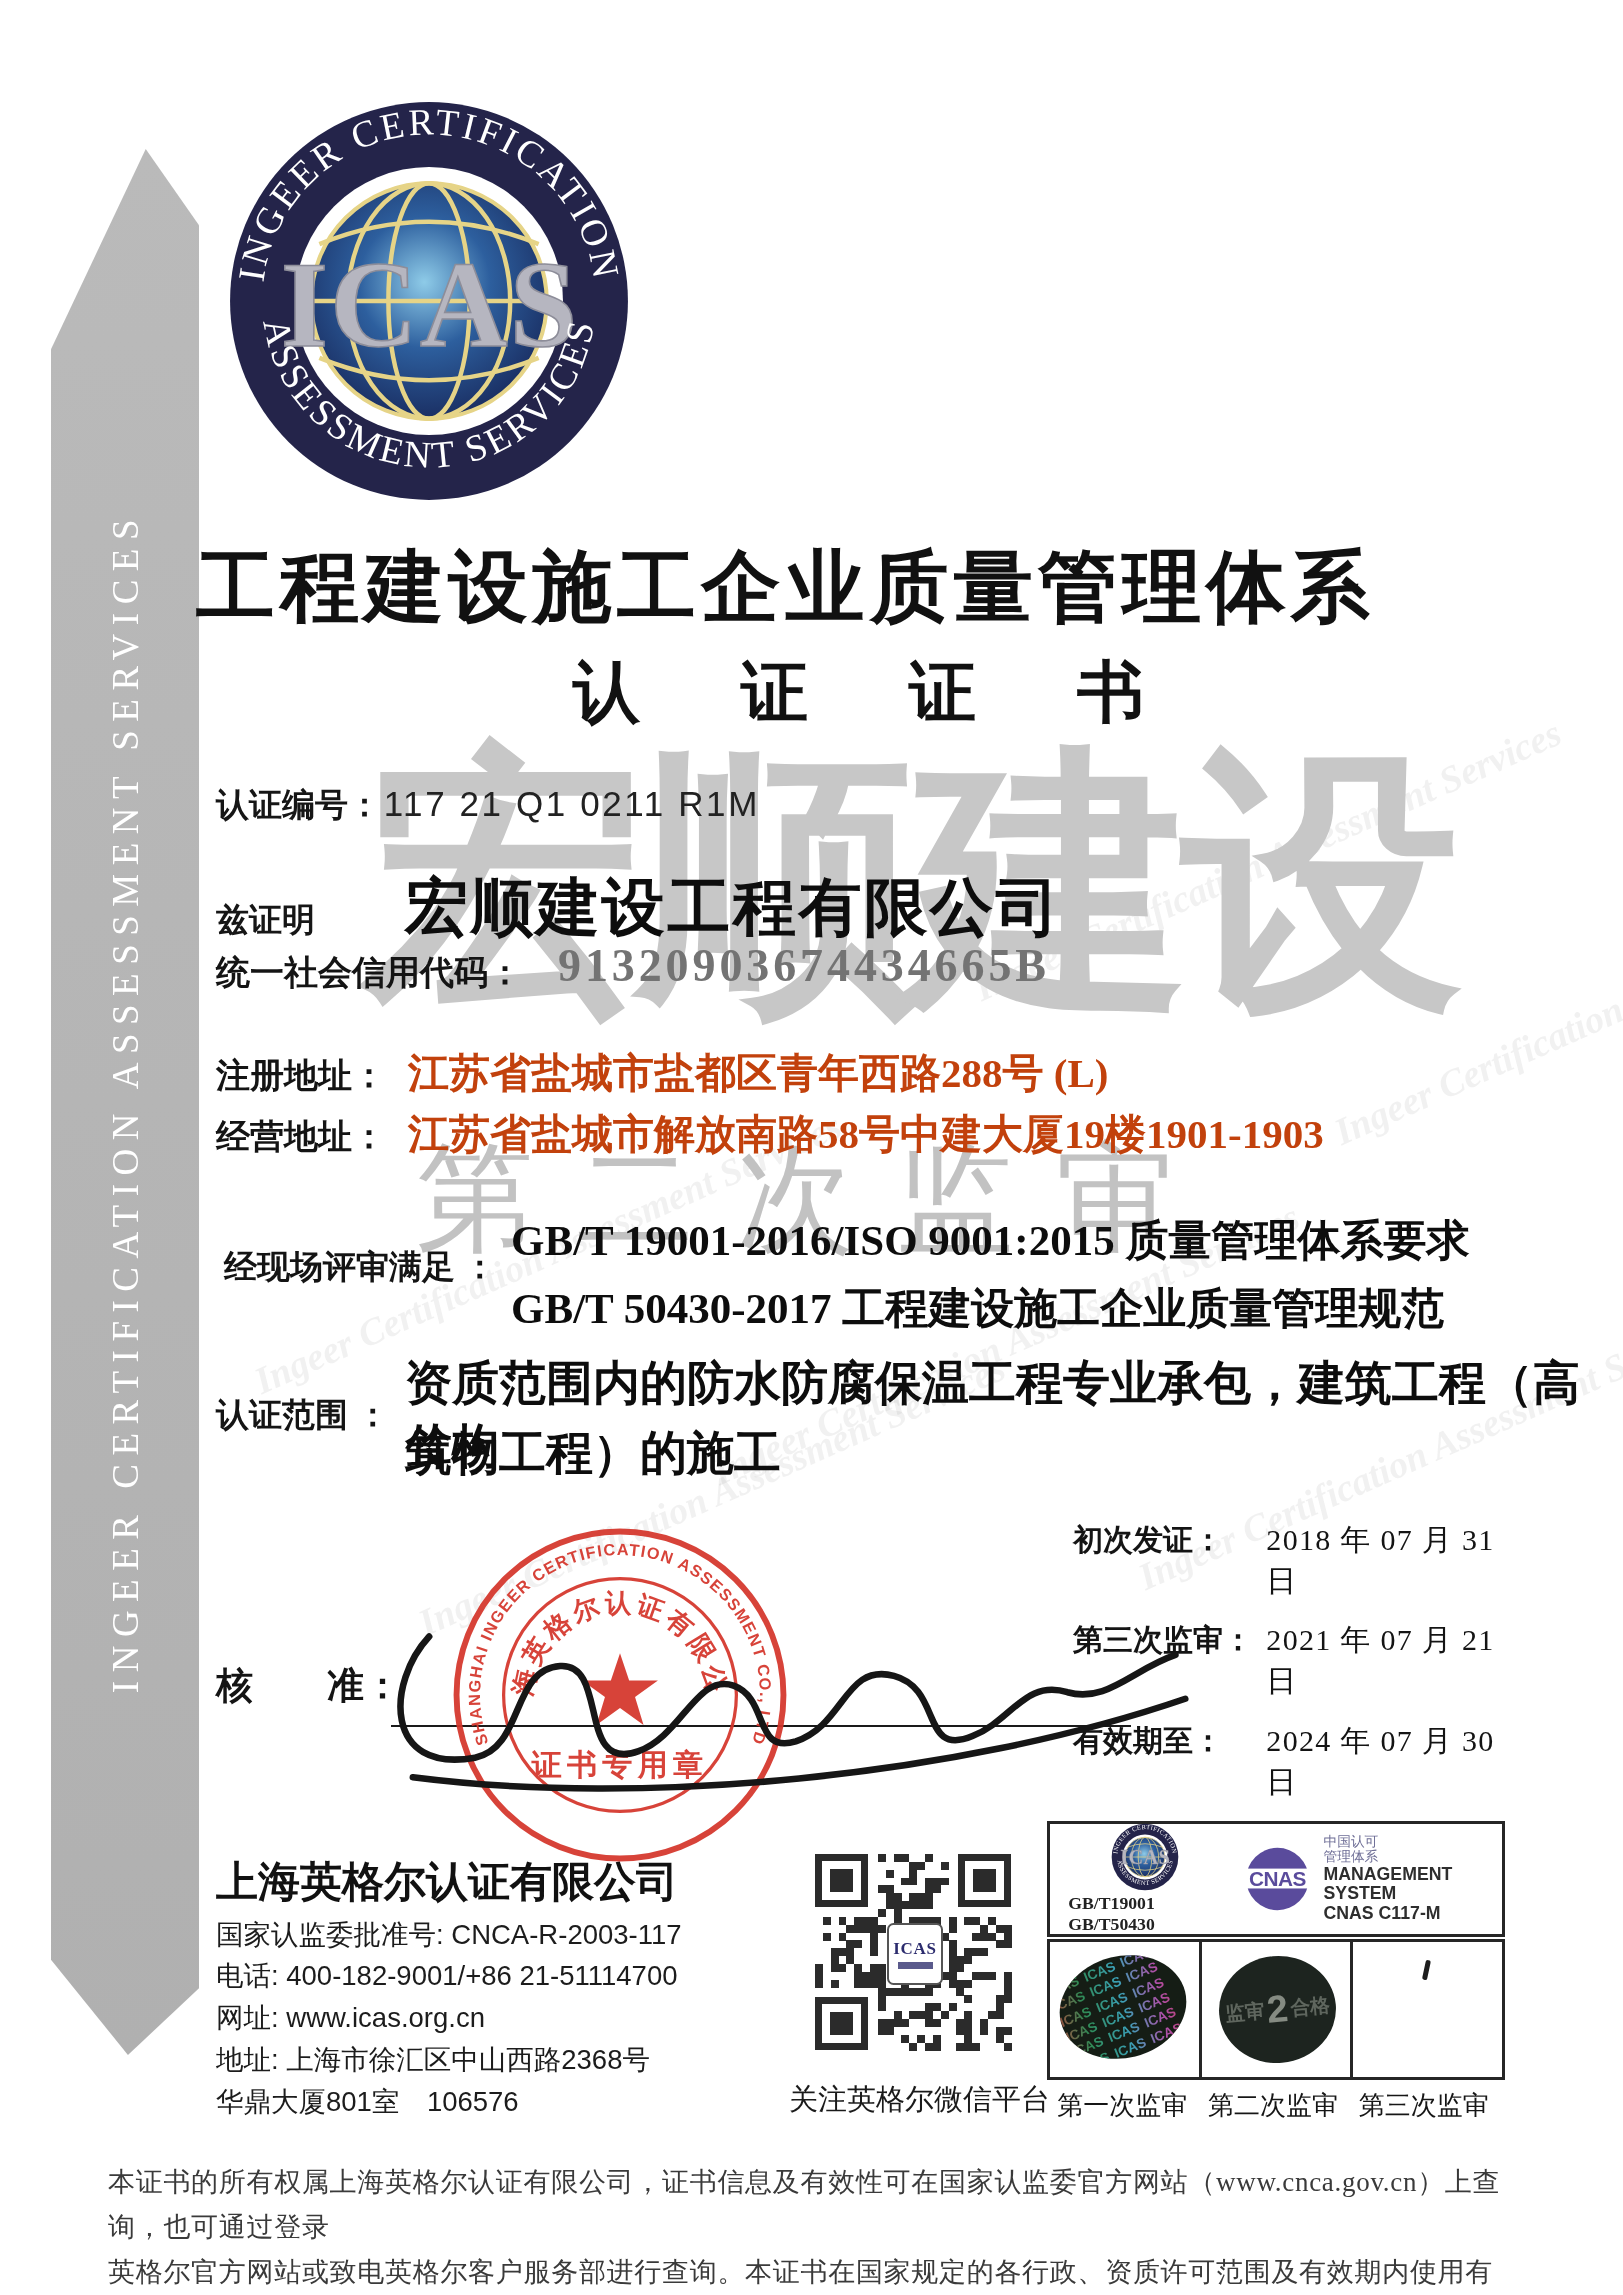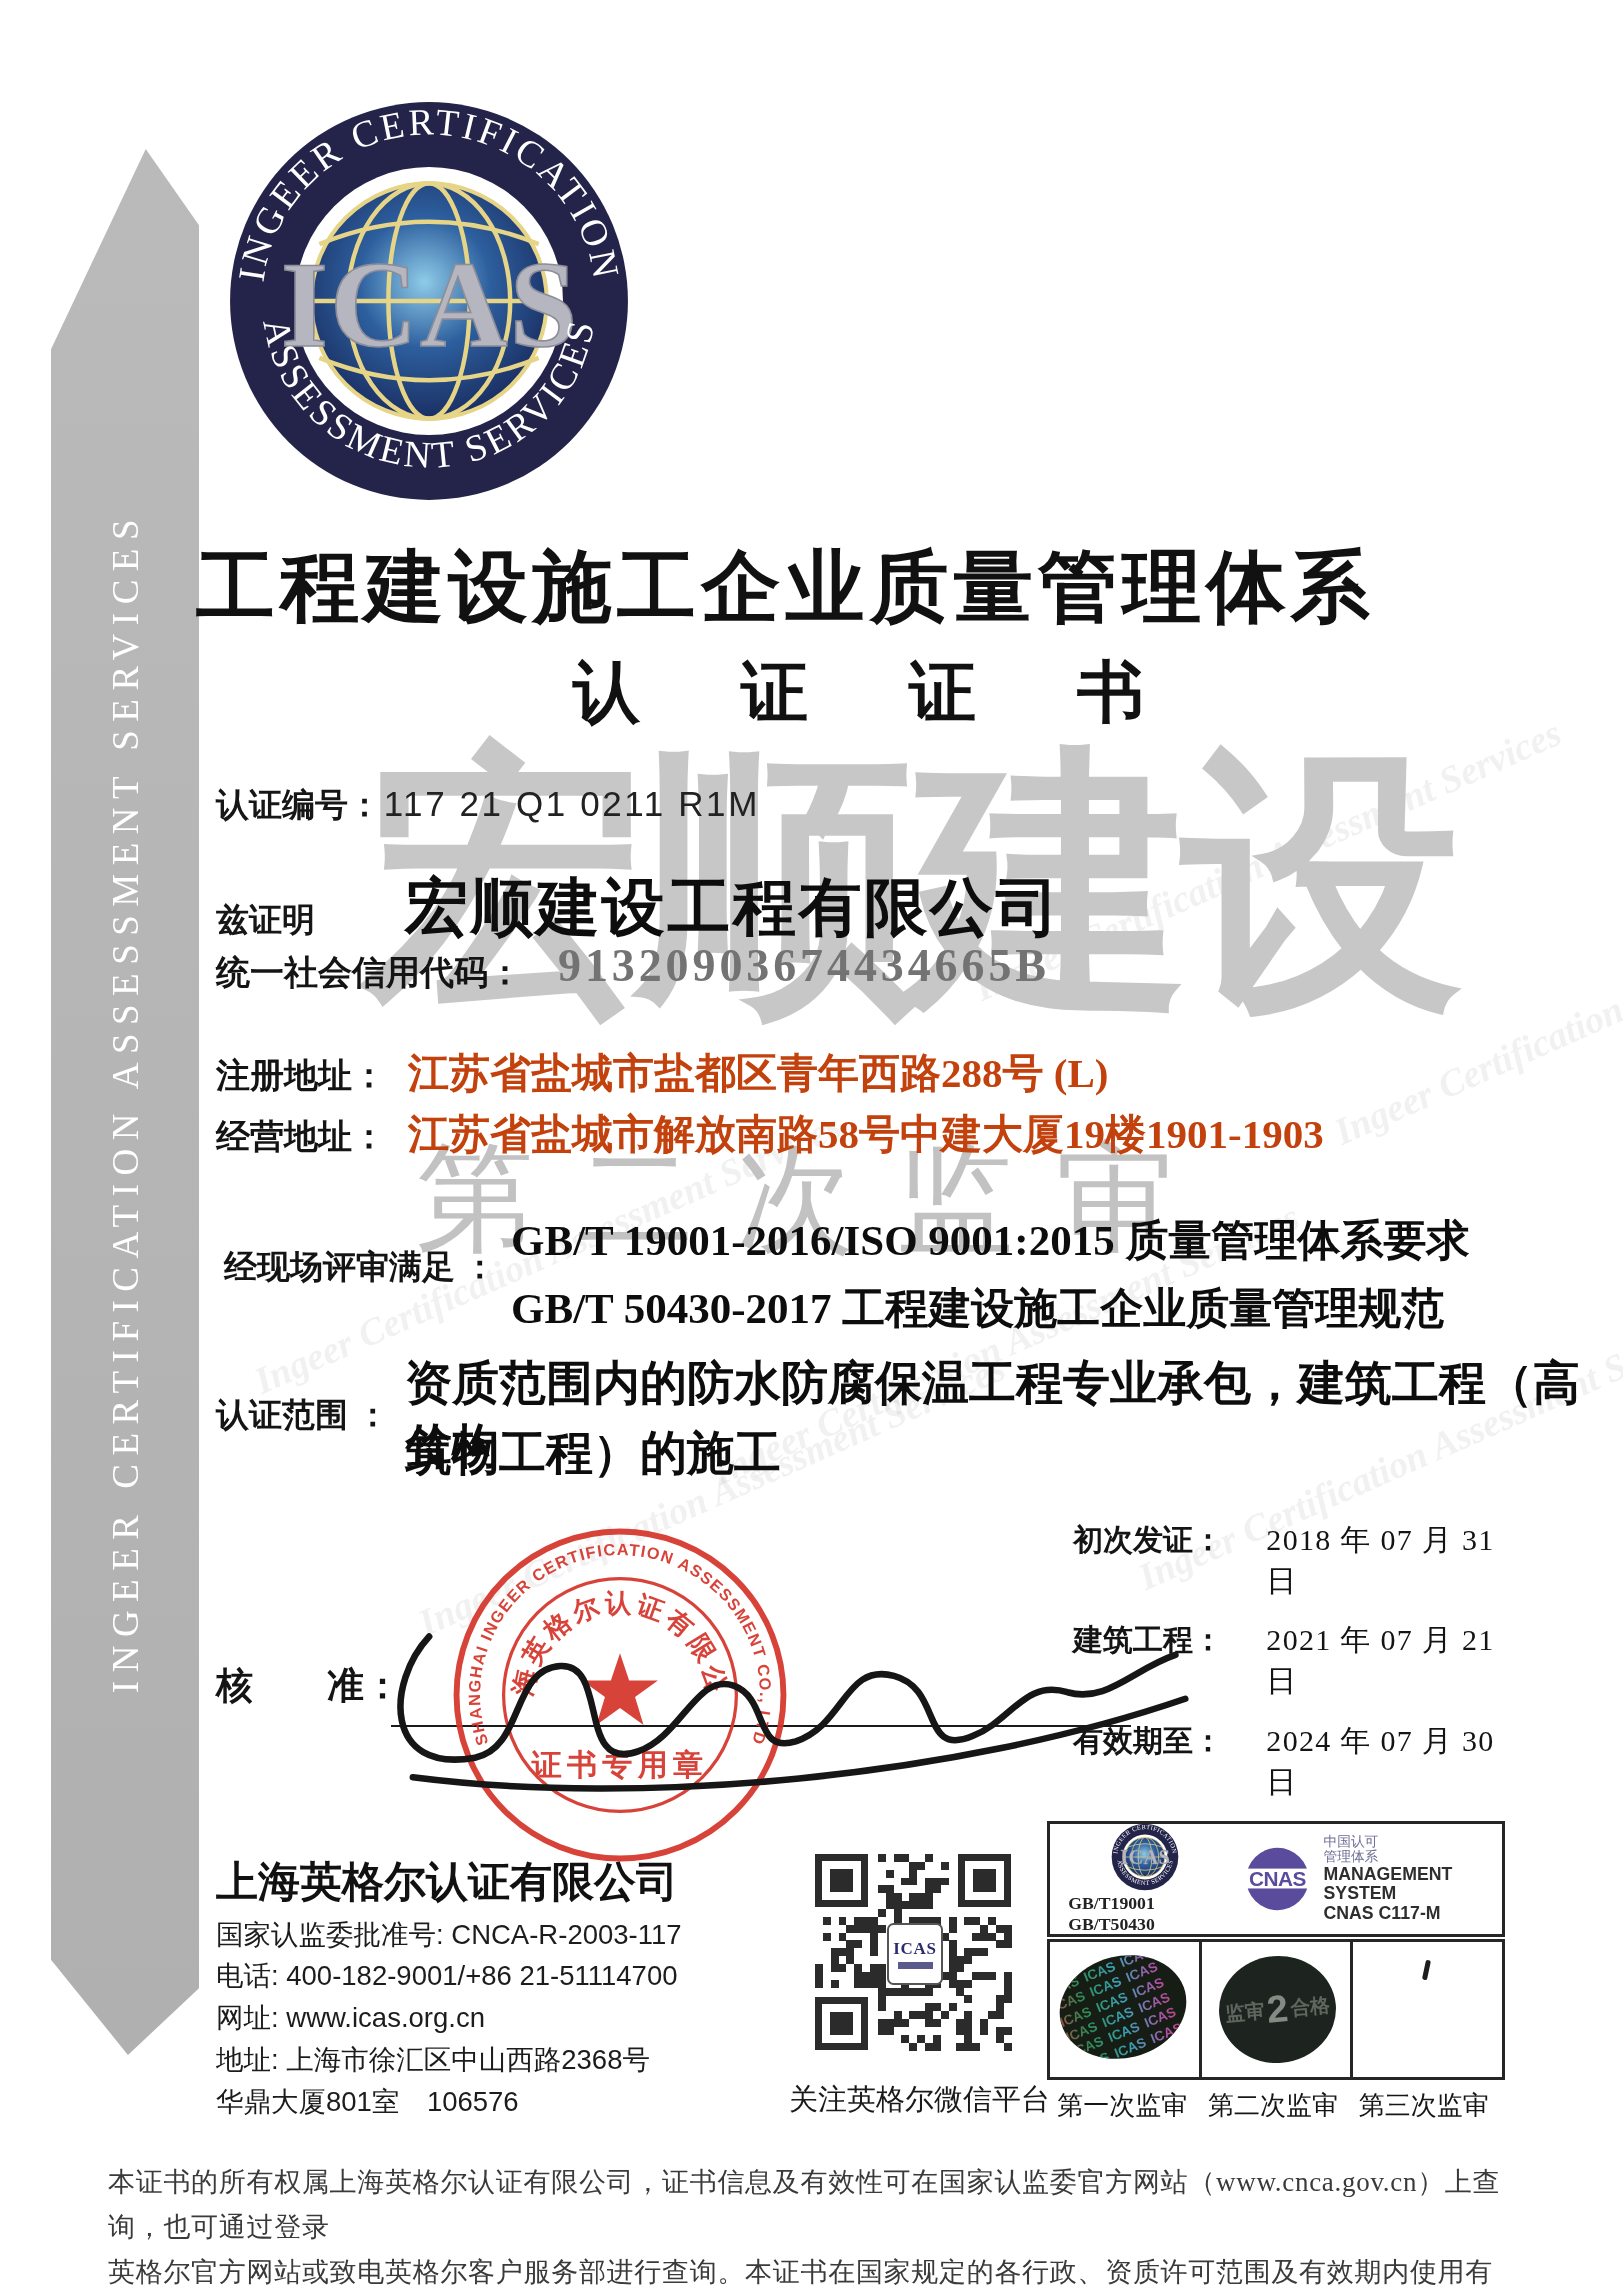--- a/index.html
+++ b/index.html
@@ -172,21 +172,21 @@
   <div class="abs z3 scope-lbl">认证范围 ：</div>
   <div class="abs z3 scope1">资质范围内的防水防腐保温工程专业承包，建筑工程（高耸构</div>
   <div class="abs z3 scope2">筑物工程）的施工</div>
 
   <div class="abs z3 dates">
     <div class="date-row">
       <span class="date-lbl">初次发证：</span>
       <span class="date-val">2018 年 07 月 31 日</span>
     </div>
     <div class="date-row">
-      <span class="date-lbl">建筑工程：</span>
+      <span class="date-lbl">第三次监审：</span>
       <span class="date-val">2021 年 07 月 21 日</span>
     </div>
     <div class="date-row">
       <span class="date-lbl">有效期至：</span>
       <span class="date-val">2024 年 07 月 30 日</span>
     </div>
   </div>
 
   <div class="abs z3 approval">核　　准：</div>
   <div class="abs z3 sig-line"></div>

